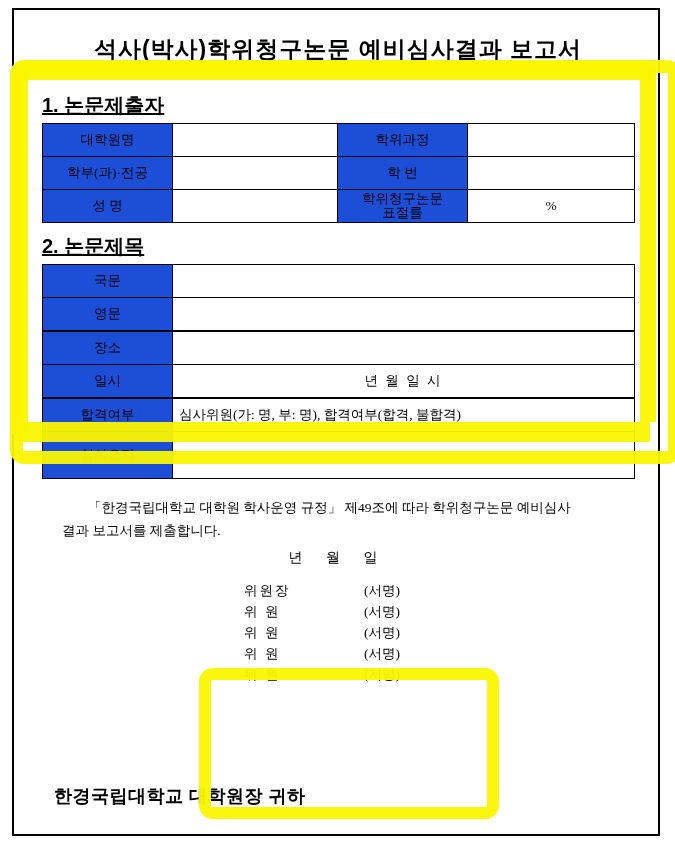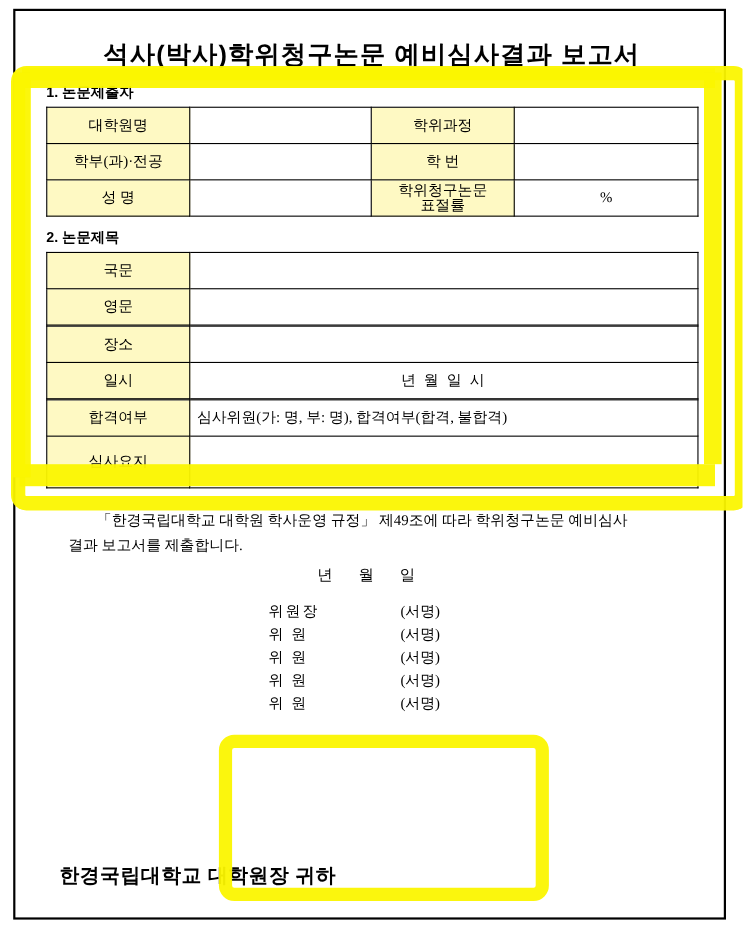--- a/index.html
+++ b/index.html
@@ -30,44 +30,45 @@
     left: 20px;
     top: 10px;
     width: 608px;
   }
   .doc-title {
     text-align: center;
     font-size: 23px;
     font-weight: bold;
     letter-spacing: 1px;
     margin-top: 14px;
-    margin-bottom: 10px;
+    margin-bottom: 27px;
     font-family: "Liberation Sans", sans-serif;
   }
   .section-title {
-    font-size: 13px;
+    font-size: 20px;
     font-weight: bold;
     margin: 10px 0 4px 8px;
     font-family: "Liberation Sans", sans-serif;
+    text-decoration: underline;
   }
   table.grid {
     border-collapse: collapse;
     width: 592px;
     margin-left: 8px;
     table-layout: fixed;
   }
   table.grid td {
     border: 1px solid #000;
     height: 30px;
     font-size: 13.5px;
     text-align: center;
     vertical-align: middle;
     padding: 1px 4px;
   }
-  td.lbl { background: #fef9c3; }
+  td.lbl { background: #1d4ed8; }
   td.two-line { line-height: 1.05; font-size: 13px; }
   .pct { text-align: center; font-size: 14px; }
 
   .statement {
     margin: 18px 16px 0 28px;
     font-size: 13.5px;
     line-height: 1.7;
     text-indent: 0;
   }
   .statement p { margin: 0; }

